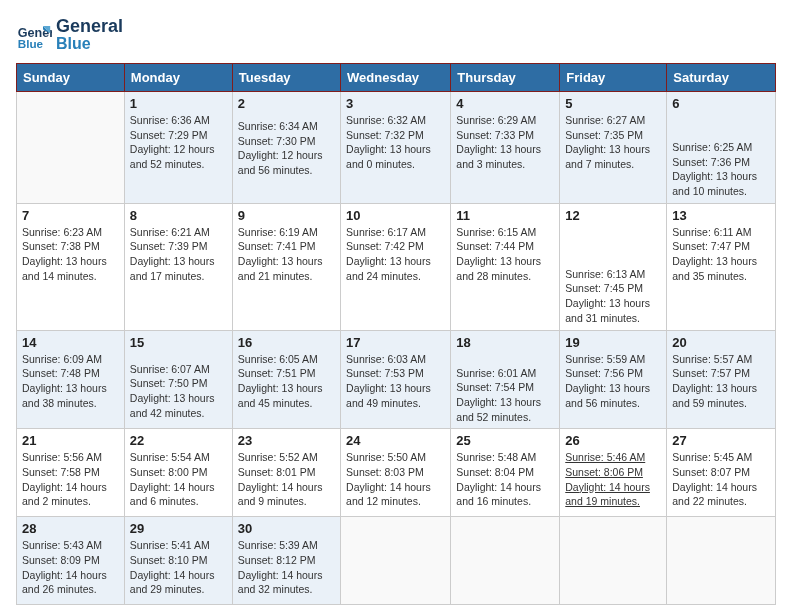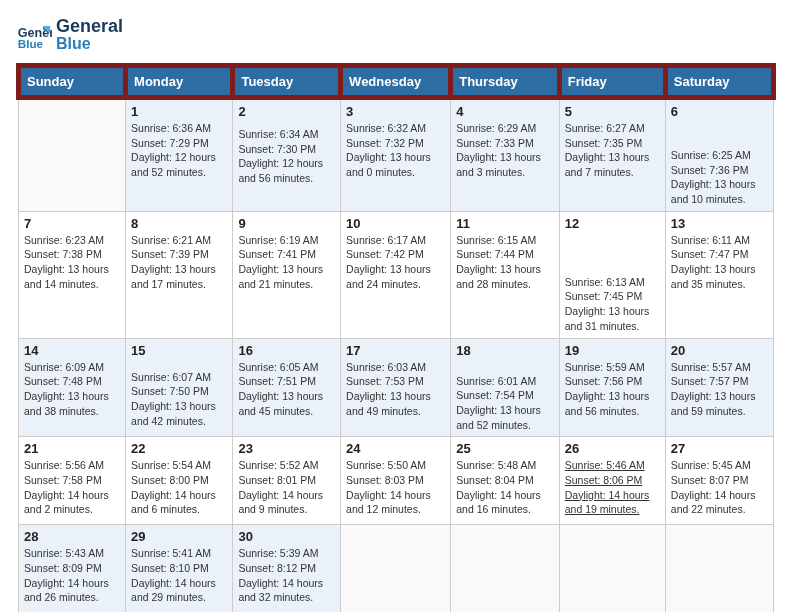--- a/index.html
+++ b/index.html
@@ -43,21 +43,21 @@
       border-collapse: collapse;
       font-size: 11px;
     }
     .calendar-table th {
       background-color: #2e6da4;
       color: #fff;
       text-align: left;
       padding: 6px 6px;
       font-size: 13px;
       font-weight: bold;
-      border: 5px solid #7f1d1d;
+      border: 1px solid #7f1d1d;
     }
     .calendar-table td {
       border: 1px solid #ccc;
       vertical-align: top;
       padding: 4px 5px;
       height: 88px;
       width: 113px;
     }
     .day-number {
       font-size: 13px;

